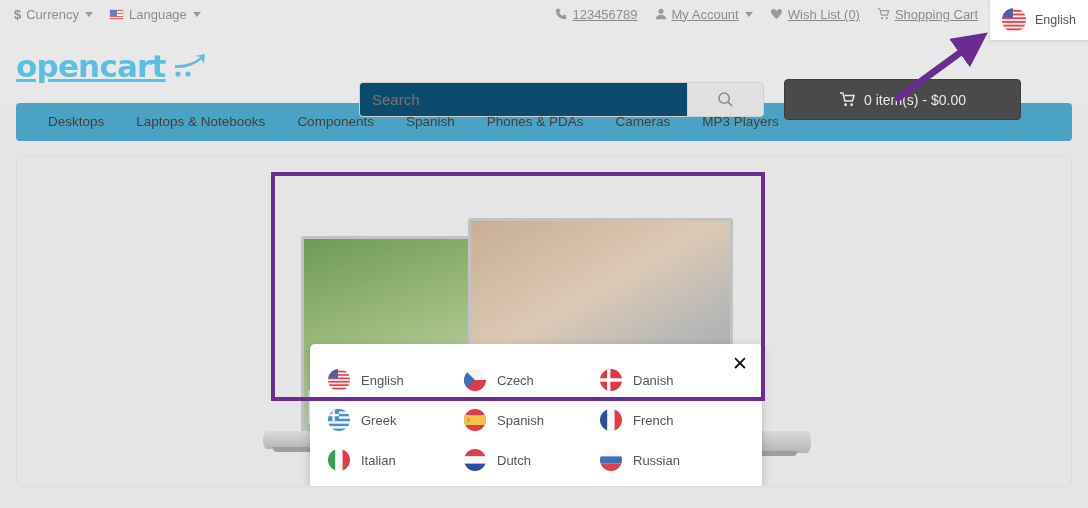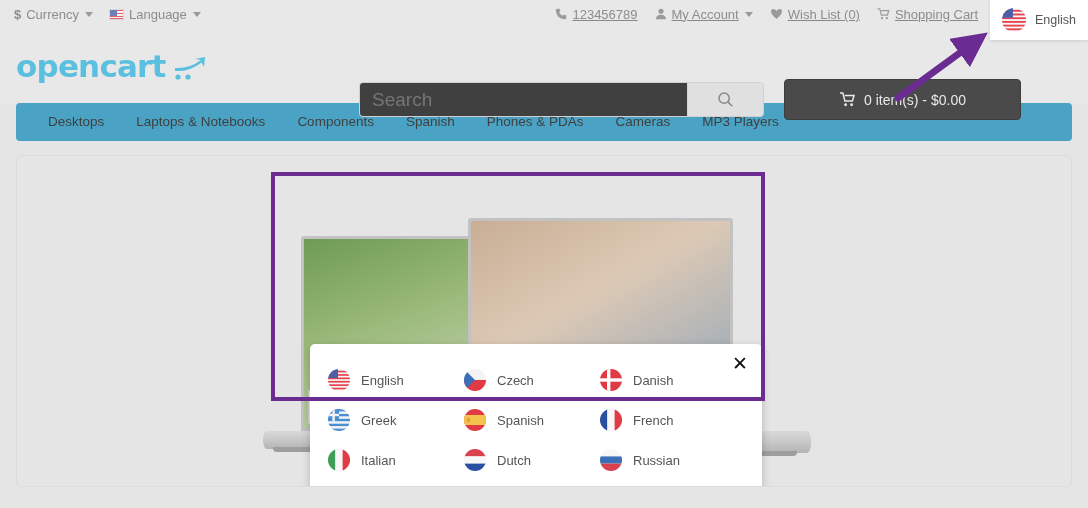--- a/index.html
+++ b/index.html
@@ -74,44 +74,45 @@
     align-items:center;
     padding:0 16px;
     position:relative;
   }
   .logo {
     font-size:31px;
     font-weight:bold;
     color:#5bbfe0;
     letter-spacing:-0.8px;
     display:flex;
-    align-items:flex-end;
+    align-items:center;
     font-family:"DejaVu Sans", sans-serif;
+    text-decoration:underline;
   }
   .logo-cart { margin-left:5px; position:relative; width:40px; height:30px; }
 
   .search-wrap {
     position:absolute;
     left:359px;
     top:54px;
     width:405px;
     height:35px;
     display:flex;
     border:1px solid #cfcfcf;
     border-radius:4px;
     overflow:hidden;
     background:#f2f2f2;
   }
   .search-input {
     flex:1;
     border:none;
     outline:none;
-    background:#404040;
+    background:#0c4a6e;
     padding:0 12px;
-    font-size:19px;
+    font-size:15px;
     color:#9b9b9b;
     font-family:"Liberation Sans", sans-serif;
   }
   .search-btn {
     width:76px;
     background:#e0e0e0;
     border:none;
     border-left:1px solid #d4d4d4;
     display:flex;
     align-items:center;

